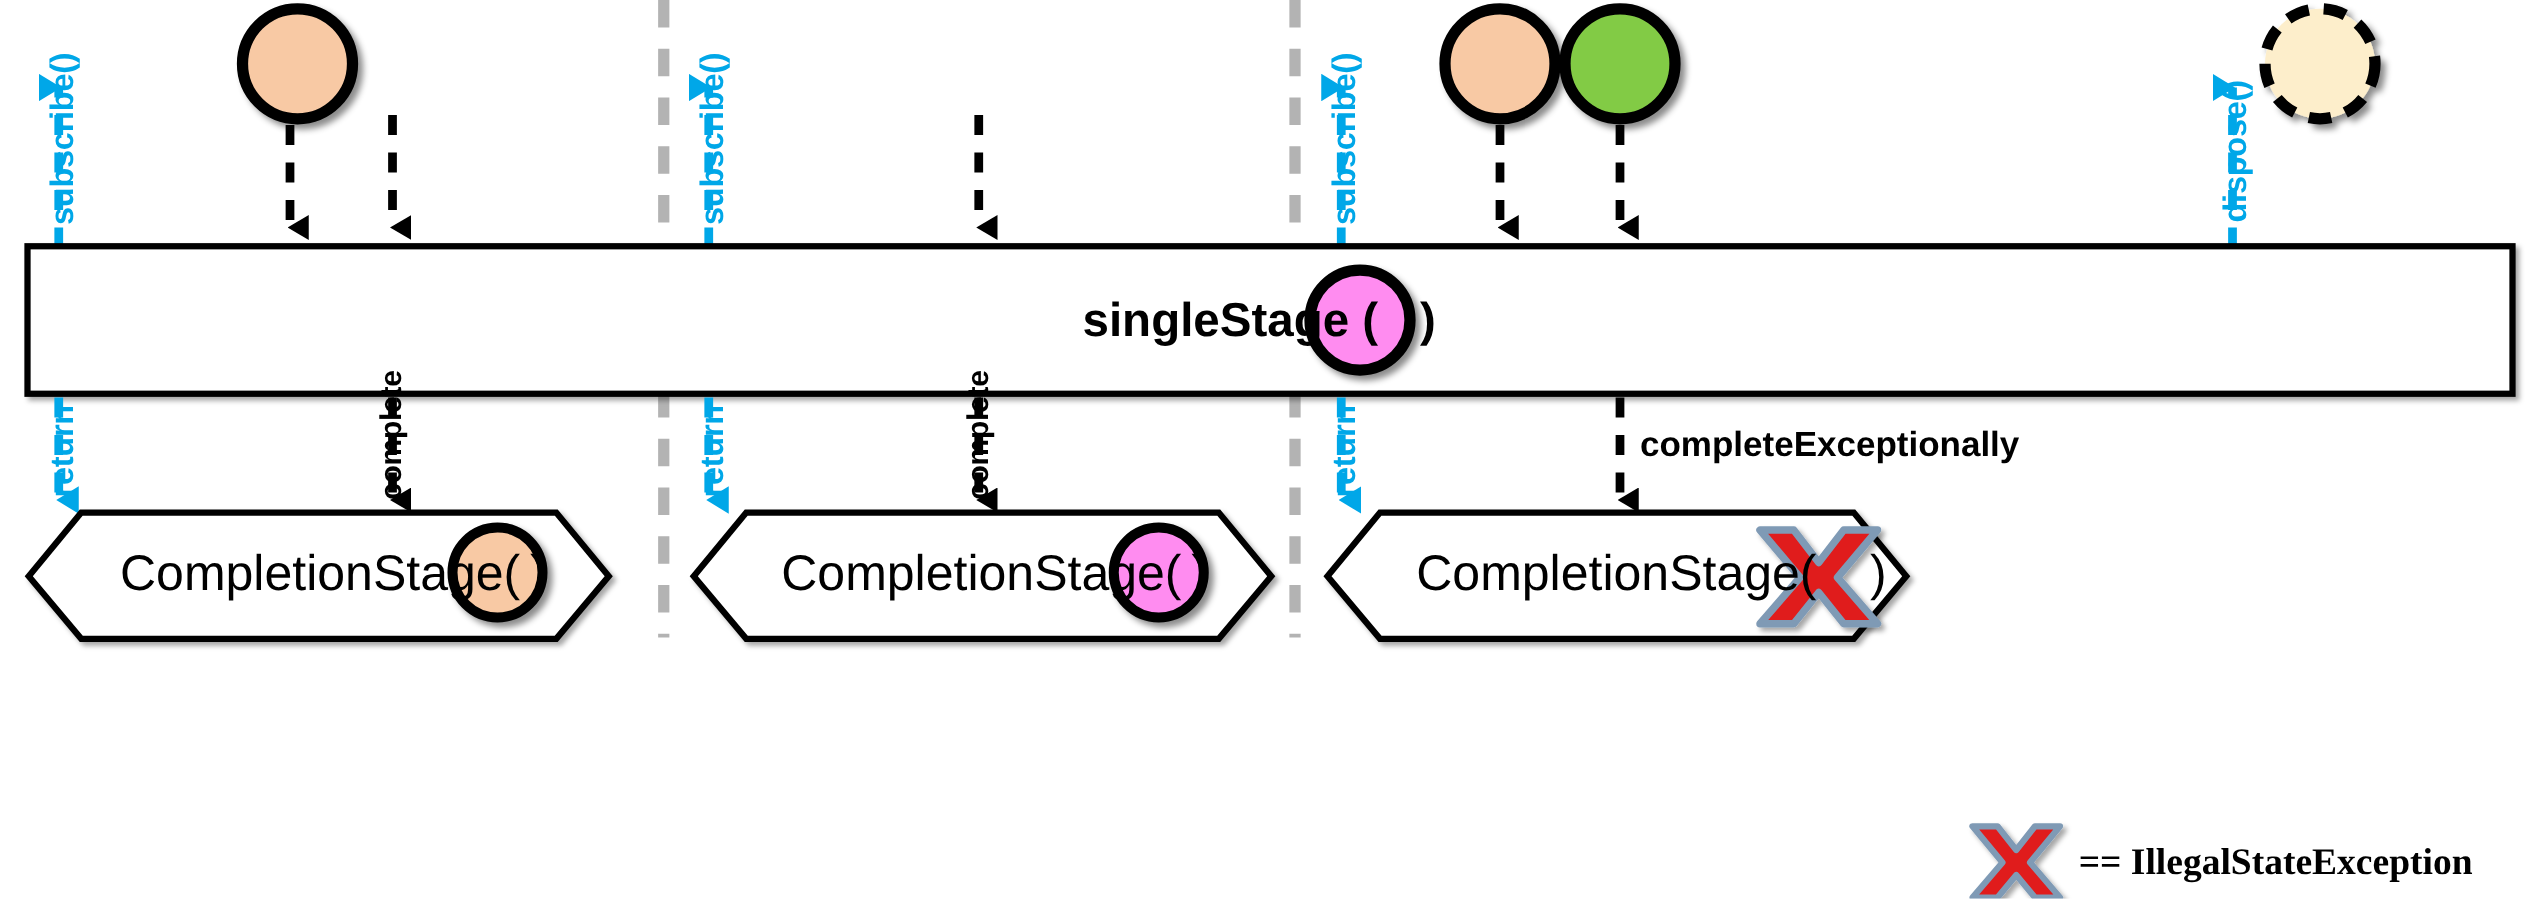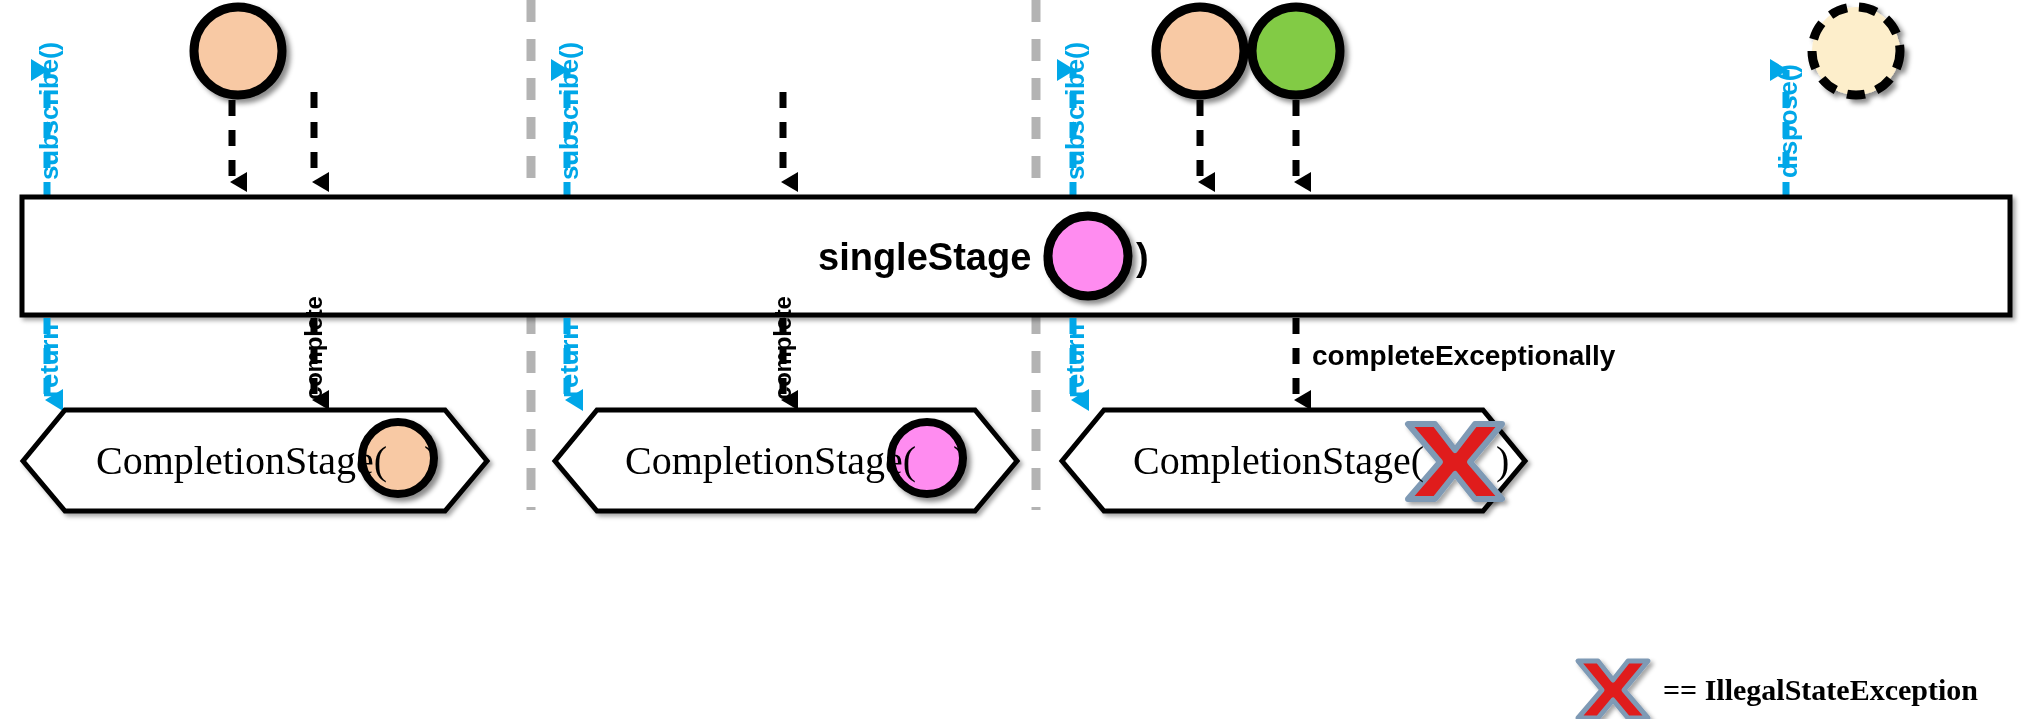--- a/index.html
+++ b/index.html
@@ -39,21 +39,20 @@
   }
   .bigbox-label {
     font-size: 38px;
     font-weight: bold;
     color: #000;
   }
   .cs-label {
     font-size: 40px;
     color: #000;
     font-weight: normal;
-    font-family: Liberation Serif, serif;
   }
   .legend-text {
     font-size: 30px;
     font-weight: bold;
     color: #000;
     font-family: Liberation Serif, serif;
   }
   .ce-text {
     font-size: 28px;
     font-weight: bold;
@@ -229,21 +228,21 @@
   <div class="vlabel cyan" style="left:554px; top:398px; font-size:26px; transform: rotate(-90deg);">return</div>
 
   <div class="vlabel cyan" style="left:1060px; top:180px; font-size:26px; transform: rotate(-90deg);">subscribe()</div>
 
   <div class="vlabel cyan" style="left:1773px; top:178px; font-size:26px; transform: rotate(-90deg);">dispose()</div>
 
   <div class="vlabel cyan" style="left:1060px; top:398px; font-size:26px; transform: rotate(-90deg);">return</div>
 
   <div class="htext ce-text" style="left:1312px; top:340px;">completeExceptionally</div>
 
-  <div class="htext bigbox-label" style="left:818px; top:236px;">singleStage (</div>
+  <div class="htext bigbox-label" style="left:866px; top:236px;">singleStage (</div>
   <div class="htext bigbox-label" style="left:1136px; top:236px;">)</div>
 
   <div class="htext cs-label" style="left:96px; top:437px;">CompletionStage(</div>
   <div class="htext cs-label" style="left:424px; top:437px;">)</div>
 
   <div class="htext cs-label" style="left:625px; top:437px;">CompletionStage(</div>
   <div class="htext cs-label" style="left:953px; top:437px;">)</div>
 
   <div class="htext cs-label" style="left:1133px; top:437px;">CompletionStage(</div>
   <div class="htext cs-label" style="left:1496px; top:437px;">)</div>

